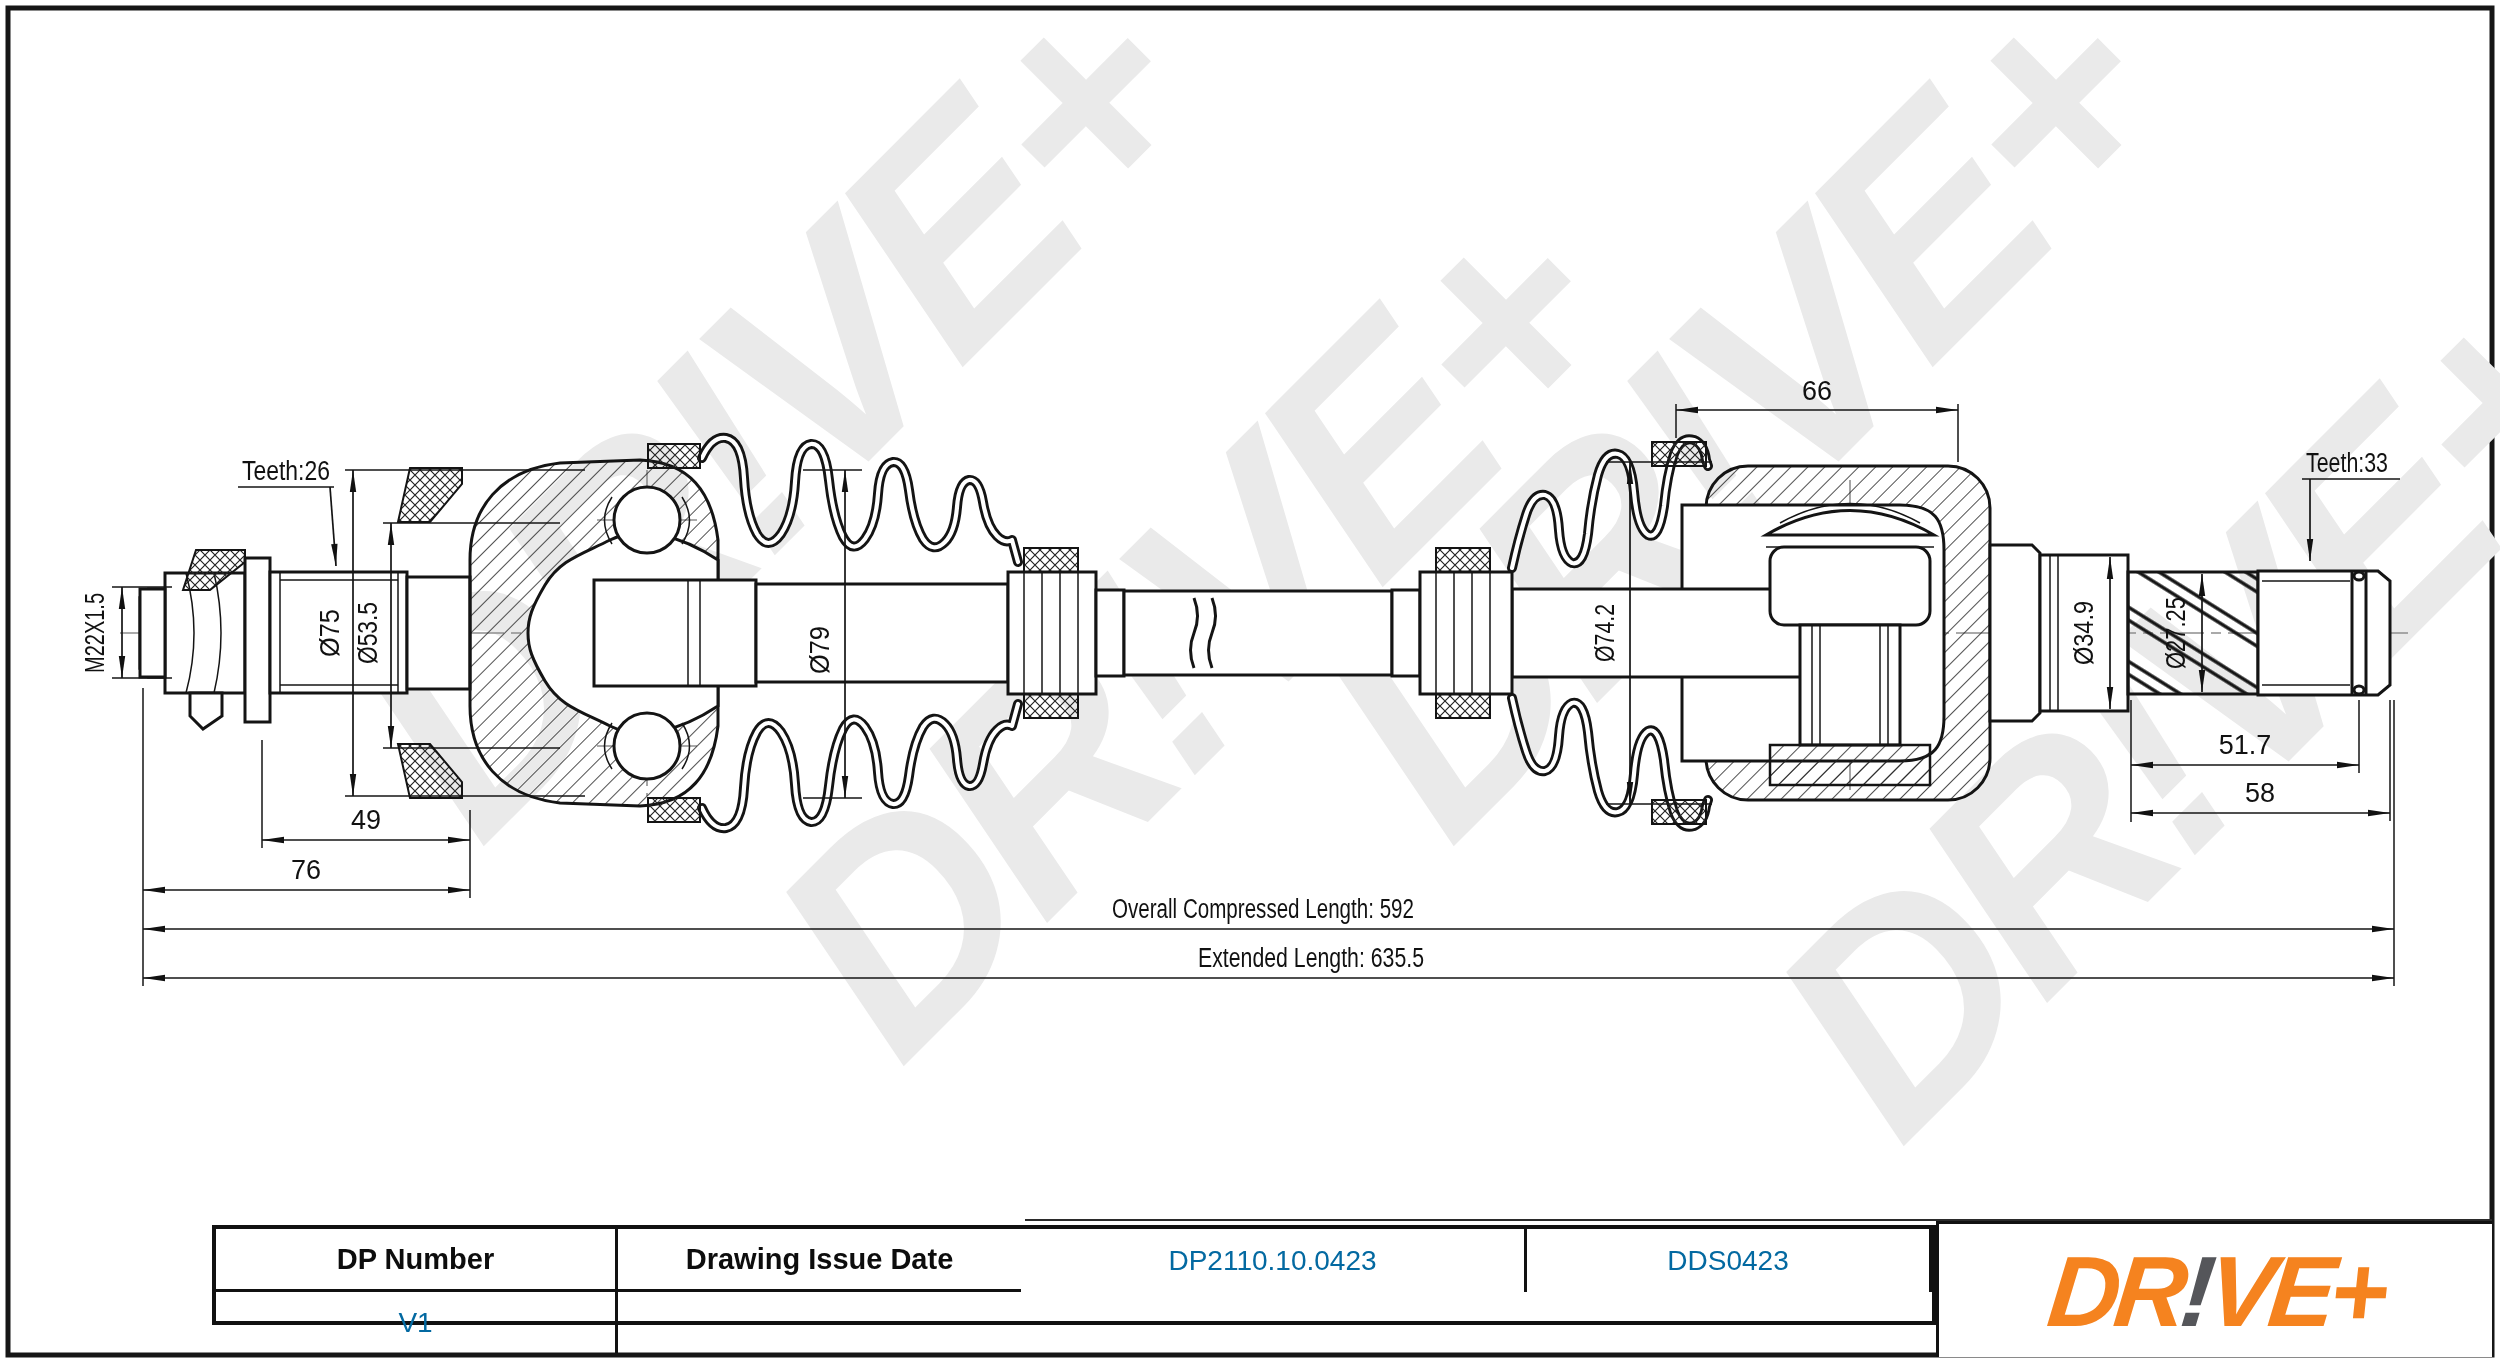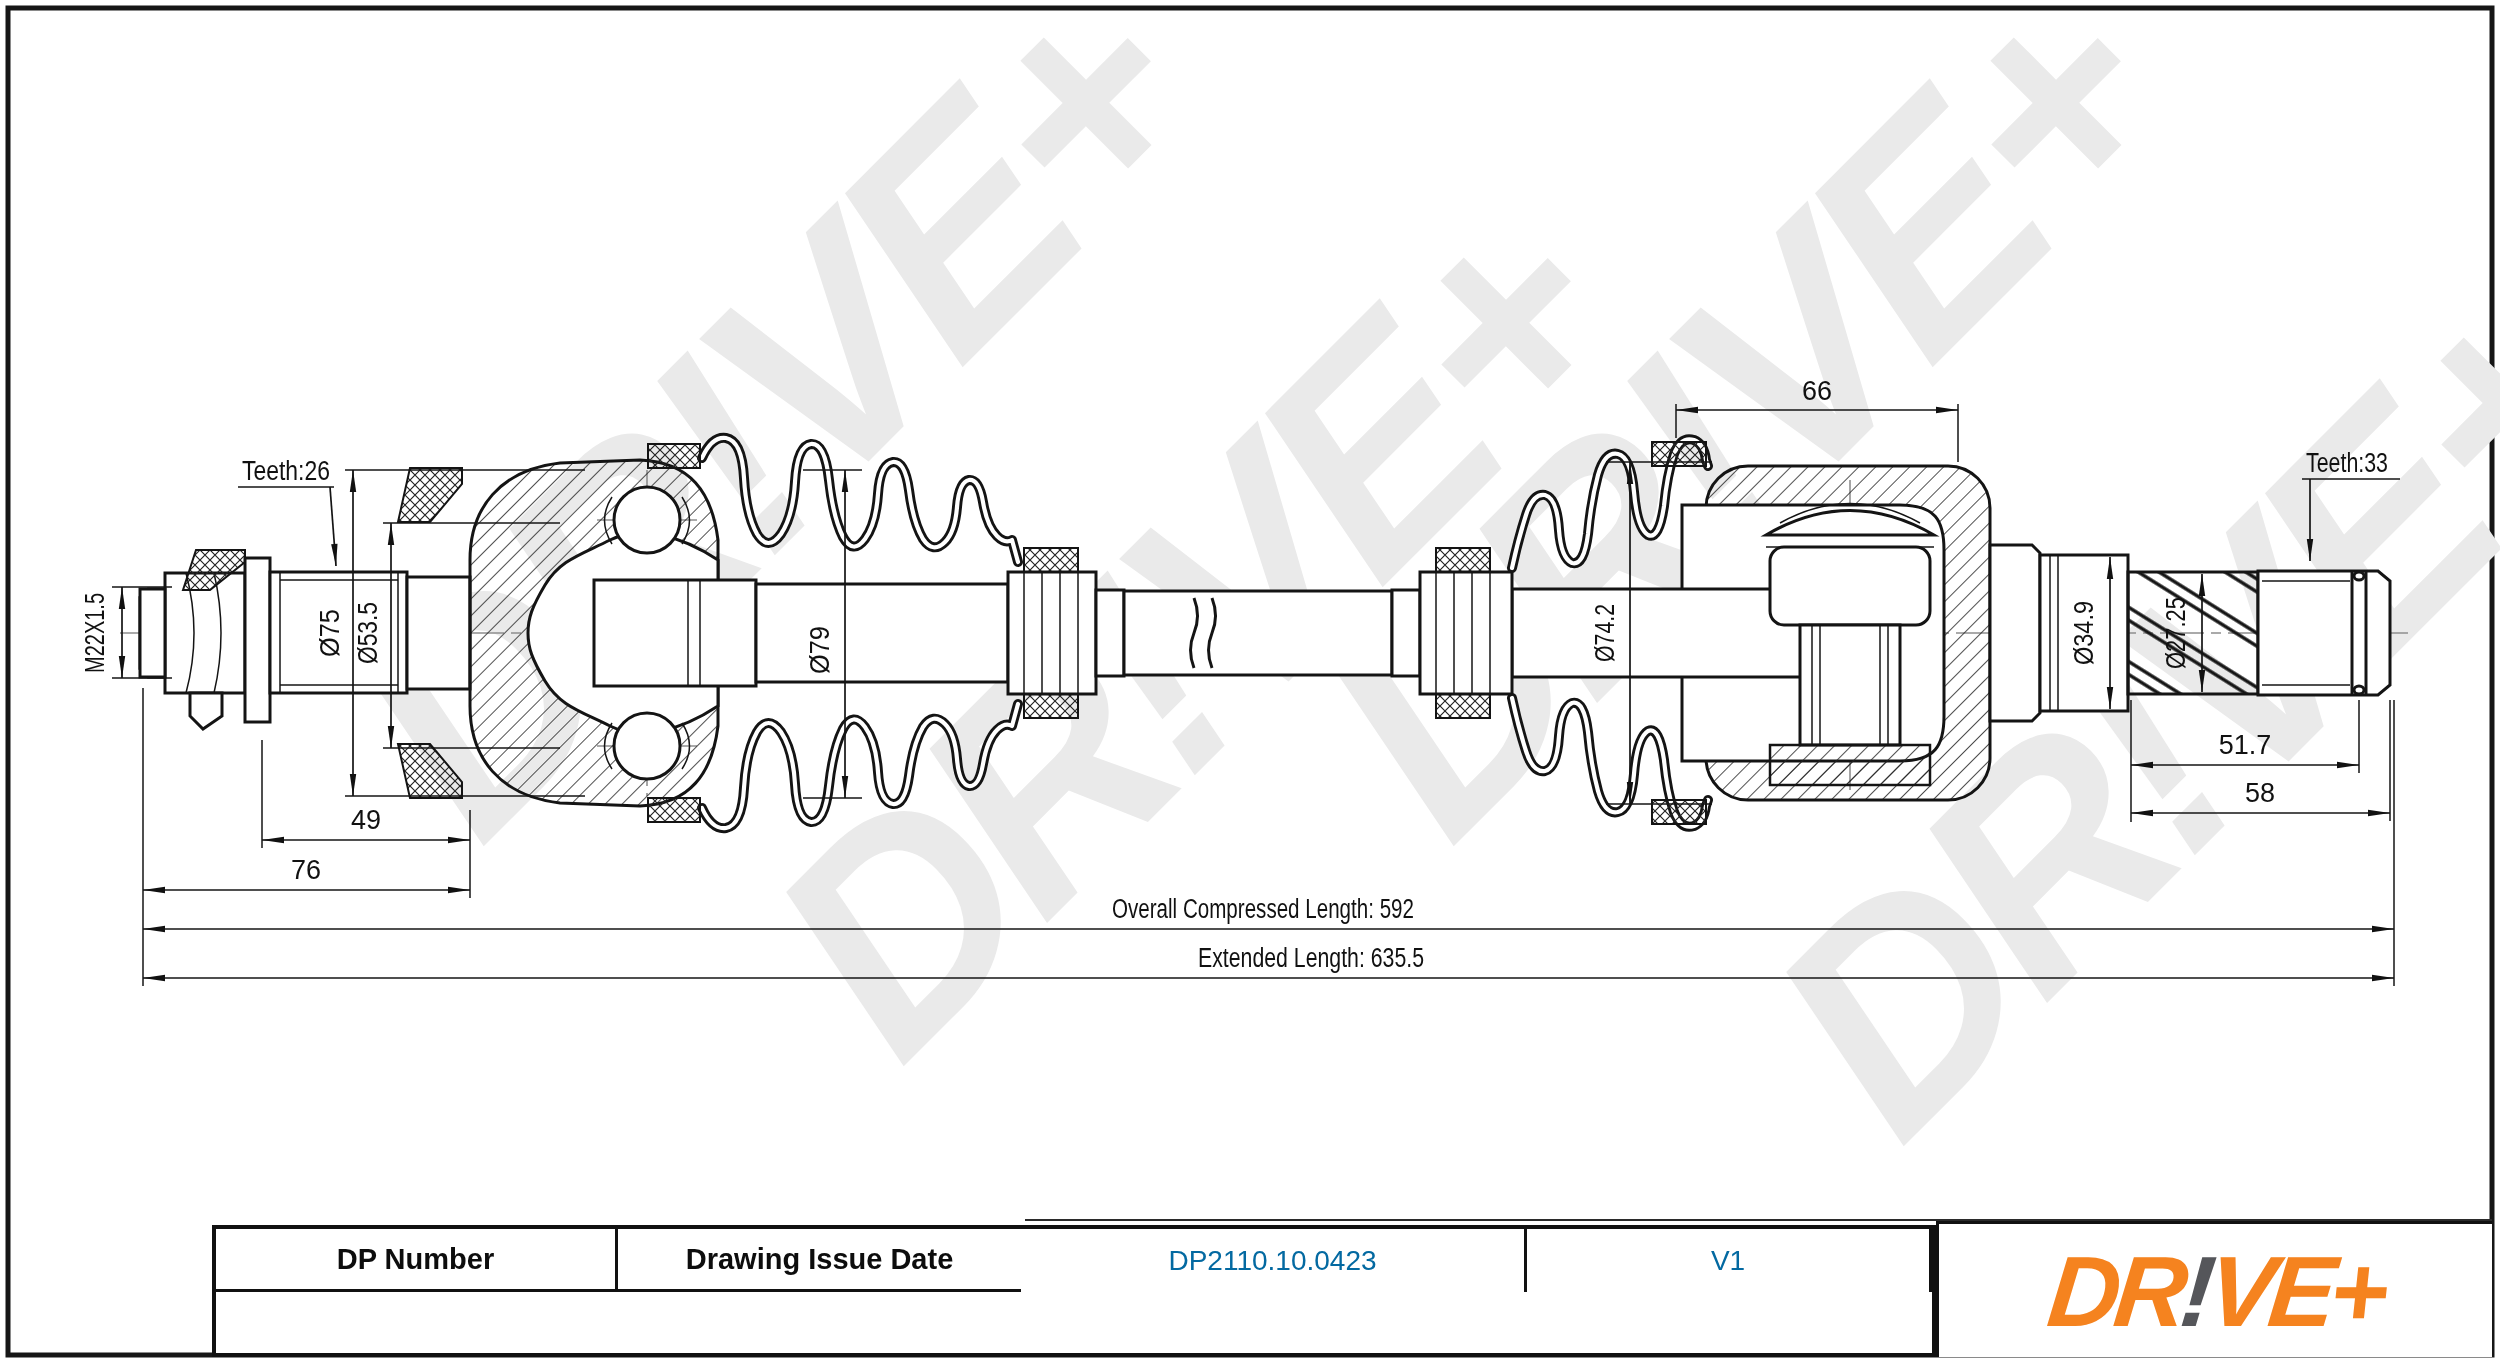--- a/index.html
+++ b/index.html
@@ -15,21 +15,21 @@
   .ext  { fill:none; stroke:#141414; stroke-width:1.5; }
   .cl   { fill:none; stroke:#8f8f8f; stroke-width:1.6; stroke-dasharray:44 7 10 7; }
   .boot1{ fill:none; stroke:#141414; stroke-width:10; stroke-linejoin:round; stroke-linecap:round; }
   .boot2{ fill:none; stroke:#ffffff; stroke-width:4.2; stroke-linejoin:round; stroke-linecap:round; }
   .dt   { font-family:"Liberation Sans",sans-serif; font-size:27px; fill:#111; }
   .mid  { text-anchor:middle; }
   .wm   { font-family:"Liberation Sans",sans-serif; font-style:italic; font-weight:bold;
           font-size:300px; letter-spacing:-14px; }
 
   
-  .tb { position:absolute; left:212px; top:1225px; width:1724px; height:132px;
+  .tb { position:absolute; left:212px; top:1225px; width:1724px; height:100px;
         border:4px solid #111; box-sizing:border-box; background:#fff;
         display:grid; grid-template-columns:402px 403px 506px 405px; grid-template-rows:63px 61px; }
   .tb .c  { display:flex; align-items:center; justify-content:center; border-right:3px solid #111; box-sizing:border-box; }
   .tb .c.last { border-right:none; }
   .tb .hd { border-bottom:3px solid #111; font-weight:bold; font-size:29px; color:#0d0d0d; }
   .tb .vl { font-size:28px; color:#0369a1; }
 
   .artline { position:absolute; left:1025px; top:1219px; width:1467px; height:2px; background:#2b2b2b; }
 
   .logocell { position:absolute; left:1936px; top:1221px; width:556px; height:136px;
@@ -289,20 +289,23 @@
   <div class="c hd">
         <span>DP Number</span>
       </div>
   <div class="c hd last">
         <span>Drawing Issue Date</span>
       </div>
   <div class="c vl">
         <span>DP2110.10.0423</span>
       </div>
   <div class="c vl">
+        <span>DDS0423</span>
+      </div>
+  <div class="c vl">
         <span>V1</span>
       </div>
 </div>
 
 <div class="logocell">
   <div class="logo"><span style="color: rgb(245, 131, 31);">DR</span><span style="color: rgb(85, 86, 90);">!</span><span style="color: rgb(245, 131, 31);">VE+</span></div>
 </div>
 
 </div>
 

